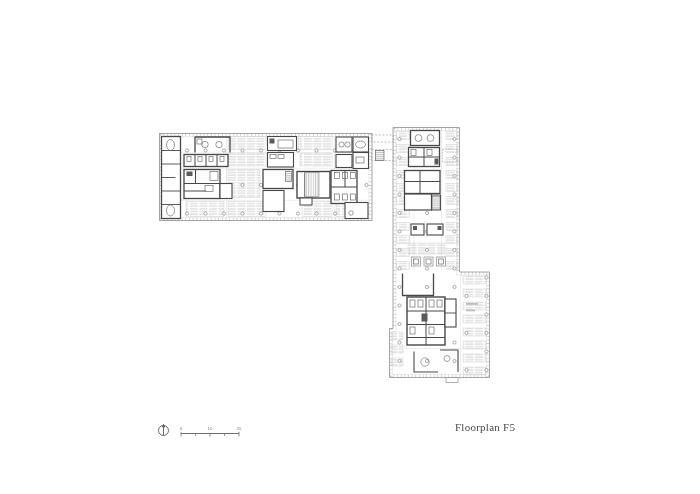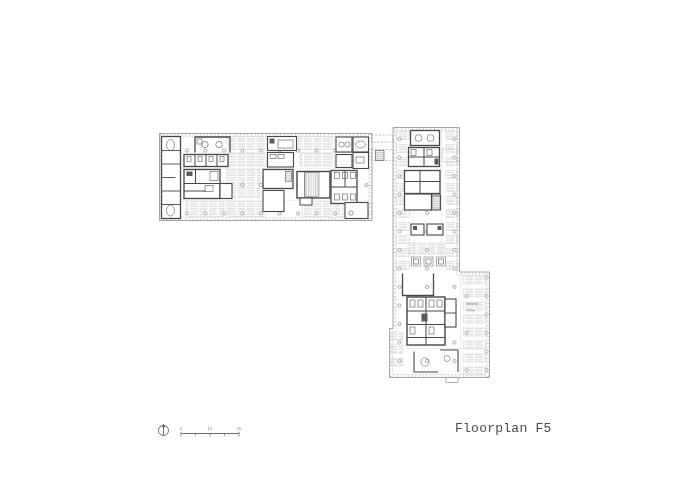--- a/index.html
+++ b/index.html
@@ -1,20 +1,20 @@
 <!DOCTYPE html>
 <html><head>
 <meta charset="utf-8">
 <style>
   html,body{margin:0;padding:0;background:#ffffff;}
   .sheet{position:relative;width:700px;height:494px;background:#ffffff;overflow:hidden;
          font-family:"Liberation Sans",sans-serif;}
   .sheet svg{position:absolute;left:0;top:0;}
-  .title{position:absolute;left:455px;top:421px;font-size:13px;color:#4a4a4a;
-         letter-spacing:0.25px;font-family:Liberation Mono, monospace;}
+  .title{position:absolute;left:455px;top:421px;font-size:11px;color:#4a4a4a;
+         letter-spacing:0.25px;font-family:Liberation Serif, serif;}
   text{font-family:"Liberation Sans",sans-serif;}
 </style>
 </head>
 <body>
 
 <div class="sheet">
 <svg width="700" height="494" viewBox="0 0 700 494">
   <defs>
     <pattern id="pdesk" width="9.5" height="2.6" patternUnits="userSpaceOnUse">
       <path d="M0,0.9 H8" stroke="#c2c2c2" stroke-width="0.8" fill="none"></path>

